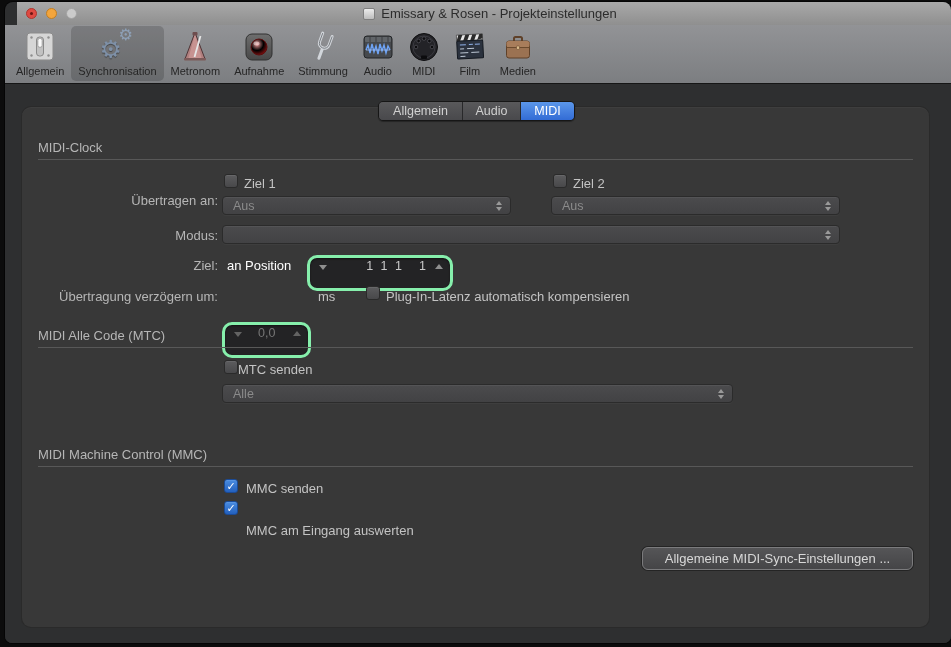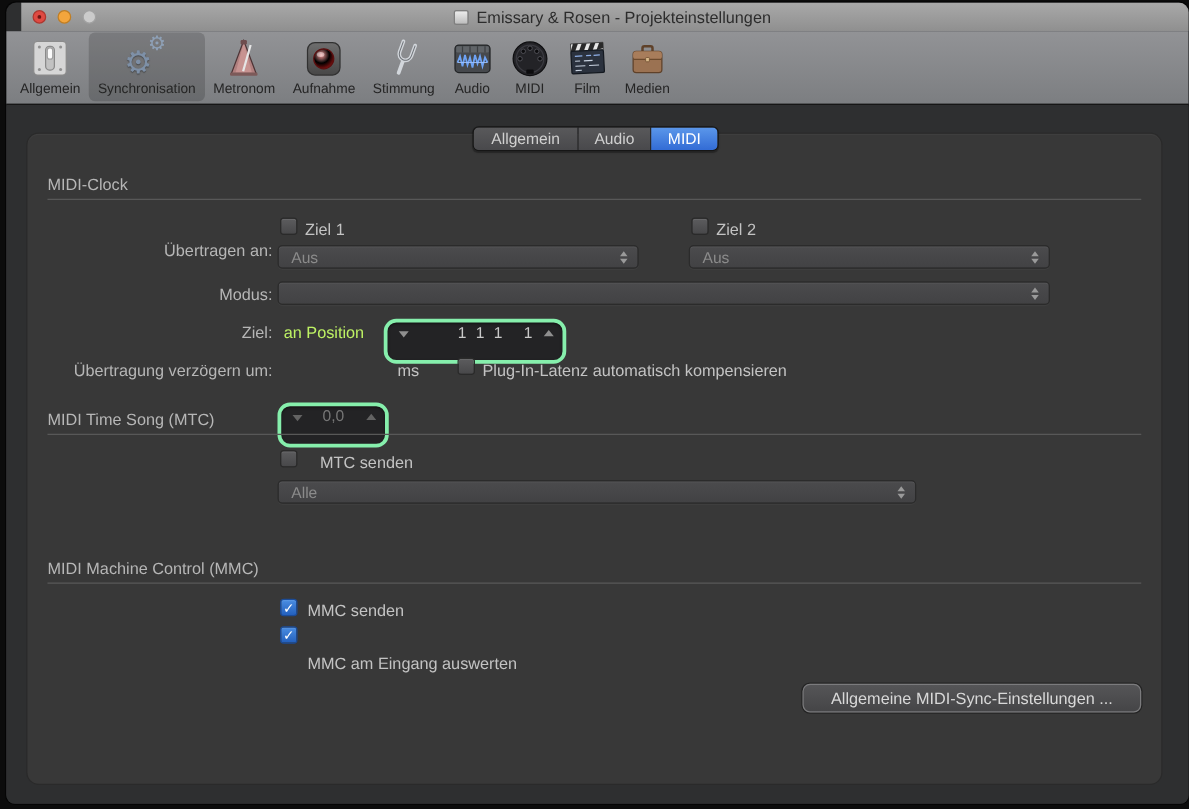--- a/index.html
+++ b/index.html
@@ -50,21 +50,21 @@
   .seg:last-child { border-right:none; }
   .seg.selected { background:linear-gradient(#5b97ea,#2e67d3); color:#ffffff; }
 
   
   #panel { position:absolute; left:17px; top:22px; width:907px; height:520px;
            background:#383838; border-radius:9px; box-shadow:0 0 0 1px #2a2a2a, inset 0 1px 0 rgba(255,255,255,.03); }
   .abs { position:absolute; }
   .section-title { font-size:13px; color:#b6b6b6; line-height:15px; }
   .divider { height:1px; background:#585858; }
   .form-label { font-size:13px; color:#b6b6b6; text-align:right; line-height:15px; }
-  .plain-label { font-size:13px; color:#bef264; line-height:15px; }
+  .plain-label { font-size:13px; color:#ffffff; line-height:15px; }
   .cb-label { font-size:13px; color:#c3c3c3; line-height:15px; }
 
   
   .cb { width:14px; height:14px; border-radius:3px;
         background:linear-gradient(#5c5c5e,#48484a); border:1px solid #2a2a2a;
         box-shadow:inset 0 1px 0 rgba(255,255,255,.08); display:flex; align-items:center; justify-content:center; }
   .cb.checked { background:linear-gradient(#4a8de2,#2360bd); border:1px solid #1b4b97; }
   .cb .check { color:#ffffff; font-size:11px; font-weight:bold; line-height:11px; font-family:"DejaVu Sans",sans-serif; }
 
   
@@ -321,25 +321,25 @@
         <div class="abs form-label" style="left:8px; top:182px; width:188px;">Übertragung verzögern um:</div>
         <div class="abs stepper dim" style="left:200px; top:179px; width:89px;">
           <span class="tri-down"></span>
           <span class="value" style="left:33px;">0,0</span>
           <span class="tri-up"></span>
         </div>
         <span class="abs cb-label" style="left:296px; top:182px;">ms</span>
         <span class="abs cb" style="left:344px; top:179px;"></span>
         <span class="abs cb-label" style="left:364px; top:182px;">Plug-In-Latenz automatisch kompensieren</span>
 
-        <div class="abs section-title" style="left:16px; top:221px;">MIDI Time Song (MTC)</div>
+        <div class="abs section-title" style="left:16px; top:221px;">MIDI Alle Code (MTC)</div>
         <div class="abs divider" style="left:16px; top:240px; width:875px;"></div>
 
         <span class="abs cb" style="left:202px; top:253px;"></span>
-        <span class="abs cb-label" style="left:234px; top:255px;">MTC senden</span>
+        <span class="abs cb-label" style="left:216px; top:255px;">MTC senden</span>
         <div class="abs dropdown" style="left:200px; top:277px; width:511px;">
           <span class="val">Alle</span>
           <span class="updown">
               <span class="tri-up-s"></span>
               <span class="tri-down-s"></span>
             </span>
         </div>
 
         <div class="abs section-title" style="left:16px; top:340px;">MIDI Machine Control (MMC)</div>
         <div class="abs divider" style="left:16px; top:359px; width:875px;"></div>

